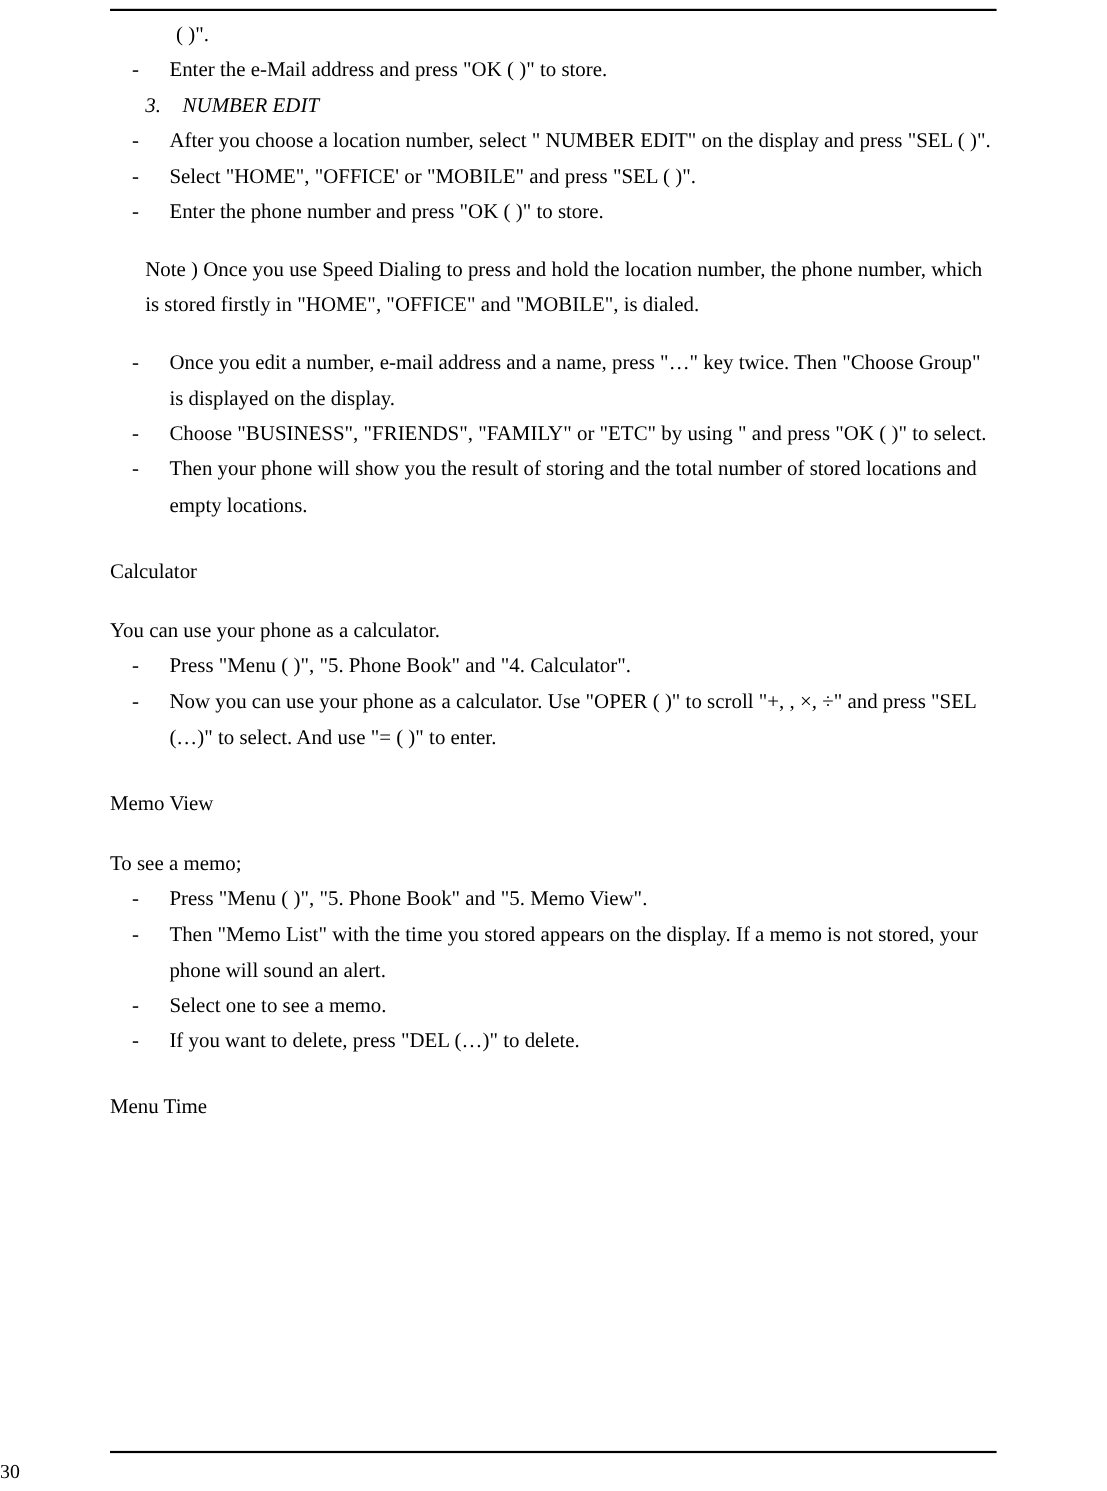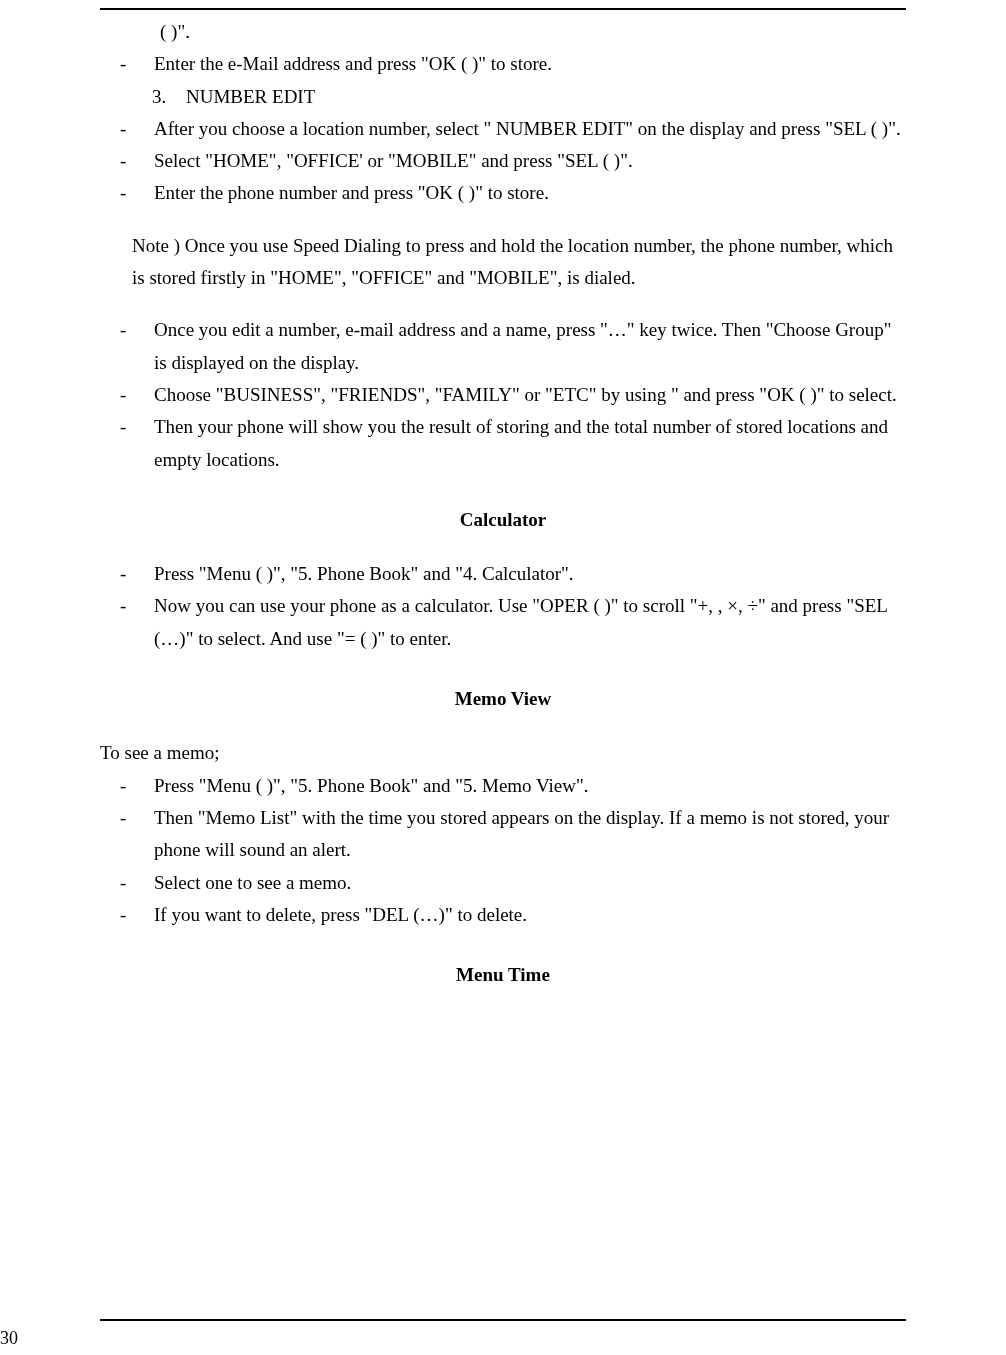--- a/index.html
+++ b/index.html
@@ -49,40 +49,40 @@
     margin-left: 20px;
     padding-left: 34px;
     text-indent: -34px;
   }
   .li-dash .dash {
     display: inline-block;
     width: 34px;
     text-indent: 0;
   }
   .li-num {
-    margin-left: 52px;
+    margin-left: 32px;
     padding-left: 34px;
     text-indent: -34px;
+    font-style: italic;
   }
   .li-num .num {
     display: inline-block;
     width: 34px;
     text-indent: 0;
   }
   .para {
     margin-left: 0;
   }
   .para-indent {
     margin-left: 32px;
   }
   .section-head {
-    font-weight: bold;
+    font-weight: normal;
     margin-top: 28px;
     margin-bottom: 22px;
-    text-align: center;
   }
   .spacer {
     height: 20px;
   }
 </style>
 </head>
 <body>
 
 <div class="page">
   <div class="top-rule"></div>
@@ -124,20 +124,21 @@
     <div class="li-dash">
       <span class="dash">-</span><span>Choose "BUSINESS", "FRIENDS", "FAMILY" or "ETC" by using        " and press "OK (   )" to select.</span>
     </div>
 
     <div class="li-dash">
       <span class="dash">-</span><span>Then your phone will show you the result of storing and the total number of stored locations and empty locations.</span>
     </div>
 
     <div class="section-head">Calculator</div>
 
+    <div class="para">You can use your phone as a calculator.</div>
 
     <div class="li-dash">
       <span class="dash">-</span><span>Press "Menu (   )", "5. Phone Book" and "4. Calculator".</span>
     </div>
 
     <div class="li-dash">
       <span class="dash">-</span><span>Now you can use your phone as a calculator. Use "OPER (   )" to scroll "+,     ,  ×,  ÷" and press "SEL (…)" to select. And use "= (   )" to enter.</span>
     </div>
 
     <div class="section-head">Memo View</div>

